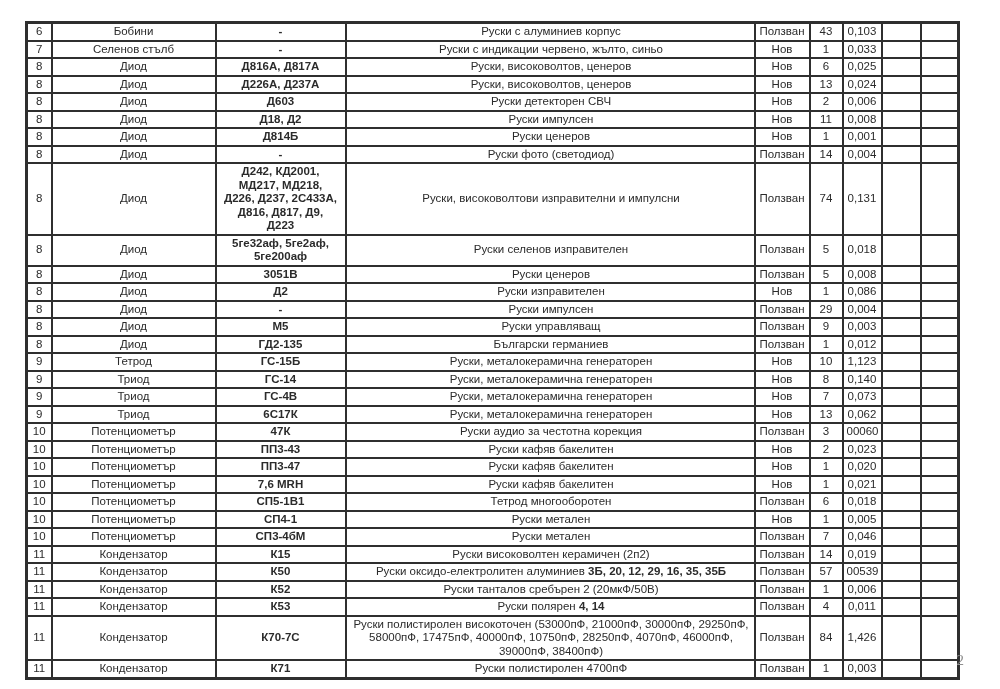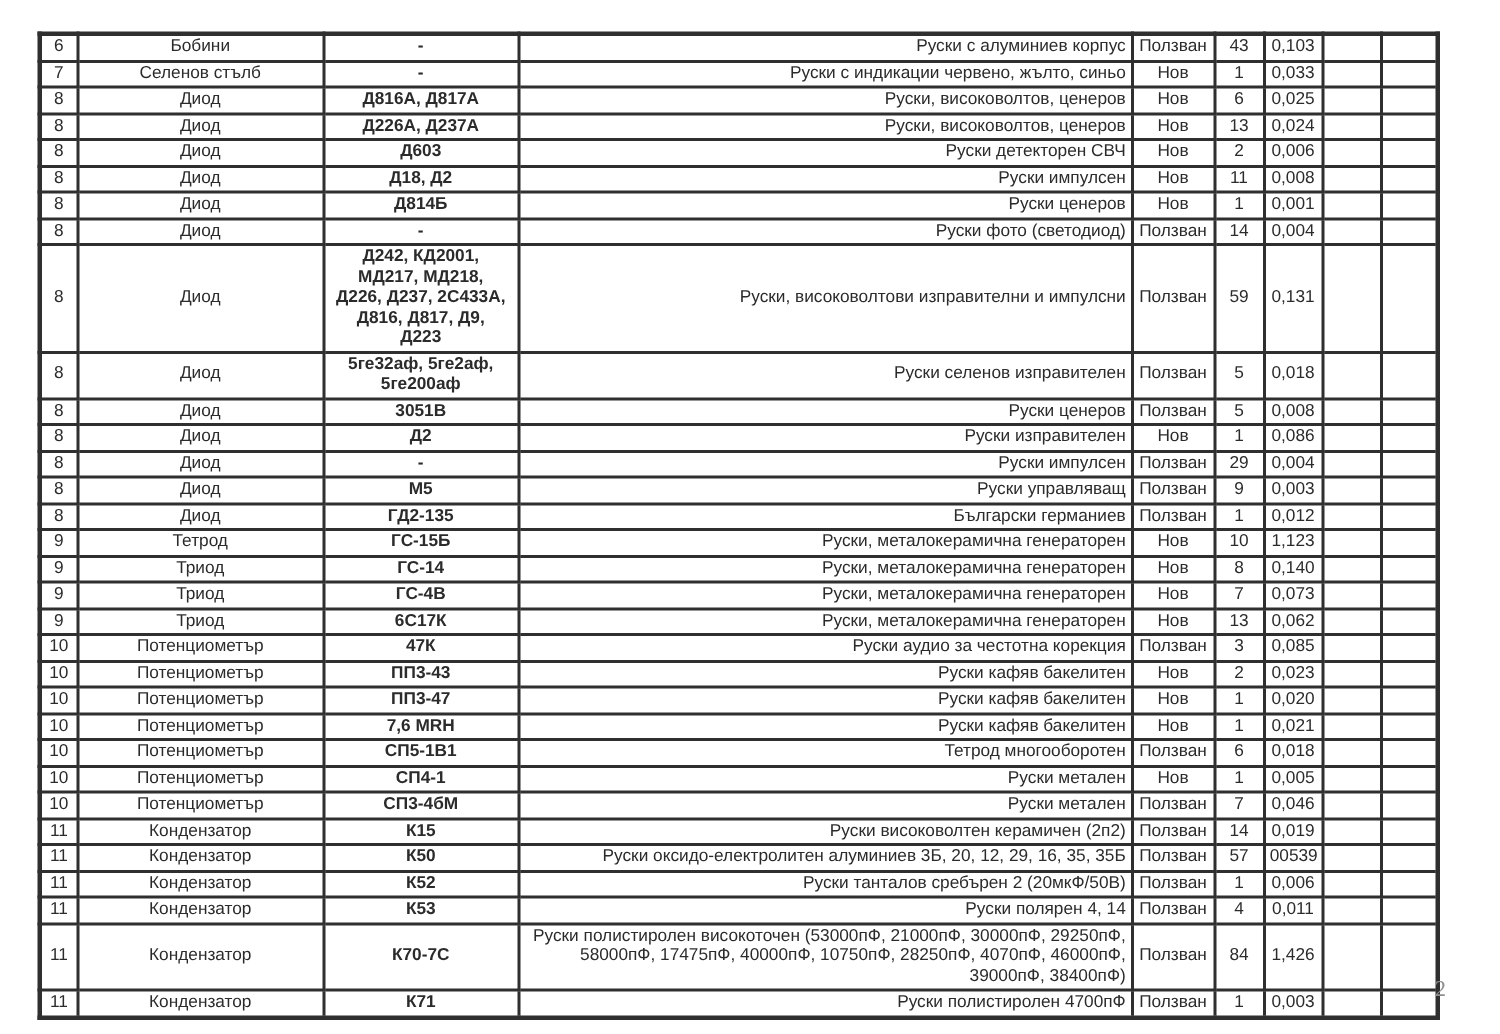--- a/index.html
+++ b/index.html
@@ -6,22 +6,22 @@
   #page{position:relative;width:1000px;height:689px;background:#ffffff;overflow:hidden;
         font-family:"Liberation Sans","DejaVu Sans",sans-serif;color:#2b2b2b;}
   table#inv{position:absolute;left:25px;top:21px;width:934px;border-collapse:collapse;
         table-layout:fixed;font-size:11.5px;line-height:13.5px;}
   table#inv{border:3px solid #2f2f2f;}
   #inv td{border:2px solid #2f2f2f;padding:1px 3px;text-align:center;vertical-align:middle;
         overflow:hidden;}
   #inv tr{height:17px;}
   #inv td.c-no{font-weight:normal;}
   #inv td.c-model{font-weight:bold;white-space:pre-line;}
-  #inv td.c-desc{text-align:right;padding-left:5px;}
-  #inv td.c-desc .db{font-weight:normal;}
+  #inv td.c-desc{text-align:center;padding-left:5px;}
+  #inv td.c-desc .db{font-weight:bold;}
   #inv td.c-qty{font-weight:normal;}
   #page-number{position:absolute;right:36px;top:652px;color:#8f8f8f;
         font-family:"Liberation Serif","DejaVu Serif",serif;font-size:15px;}
 </style>
 </head>
 <body>
 
 <div id="page">
   <table id="inv">
     <colgroup>
@@ -127,21 +127,21 @@
         <tr>
           <td class="c-no">8</td>
           <td class="c-type">Диод</td>
           <td class="c-model">Д242, КД2001,
 МД217, МД218,
 Д226, Д237, 2С433А,
 Д816, Д817, Д9,
 Д223</td>
           <td class="c-desc"><span class="d">Руски, високоволтови изправителни и импулсни</span><span class="db"></span></td>
           <td class="c-status">Ползван</td>
-          <td class="c-qty">59</td>
+          <td class="c-qty">74</td>
           <td class="c-val">0,131</td>
           <td class="c-empty"></td>
           <td class="c-empty"></td>
         </tr>
         <tr>
           <td class="c-no">8</td>
           <td class="c-type">Диод</td>
           <td class="c-model">5ге32аф,  5ге2аф,
 5ге200аф</td>
           <td class="c-desc"><span class="d">Руски селенов изправителен</span><span class="db"></span></td>
@@ -250,21 +250,21 @@
           <td class="c-empty"></td>
           <td class="c-empty"></td>
         </tr>
         <tr>
           <td class="c-no">10</td>
           <td class="c-type">Потенциометър</td>
           <td class="c-model">47К</td>
           <td class="c-desc"><span class="d">Руски аудио за честотна корекция</span><span class="db"></span></td>
           <td class="c-status">Ползван</td>
           <td class="c-qty">3</td>
-          <td class="c-val">0,085</td>
+          <td class="c-val">00060</td>
           <td class="c-empty"></td>
           <td class="c-empty"></td>
         </tr>
         <tr>
           <td class="c-no">10</td>
           <td class="c-type">Потенциометър</td>
           <td class="c-model">ПП3-43</td>
           <td class="c-desc"><span class="d">Руски кафяв бакелитен</span><span class="db"></span></td>
           <td class="c-status">Нов</td>
           <td class="c-qty">2</td>

